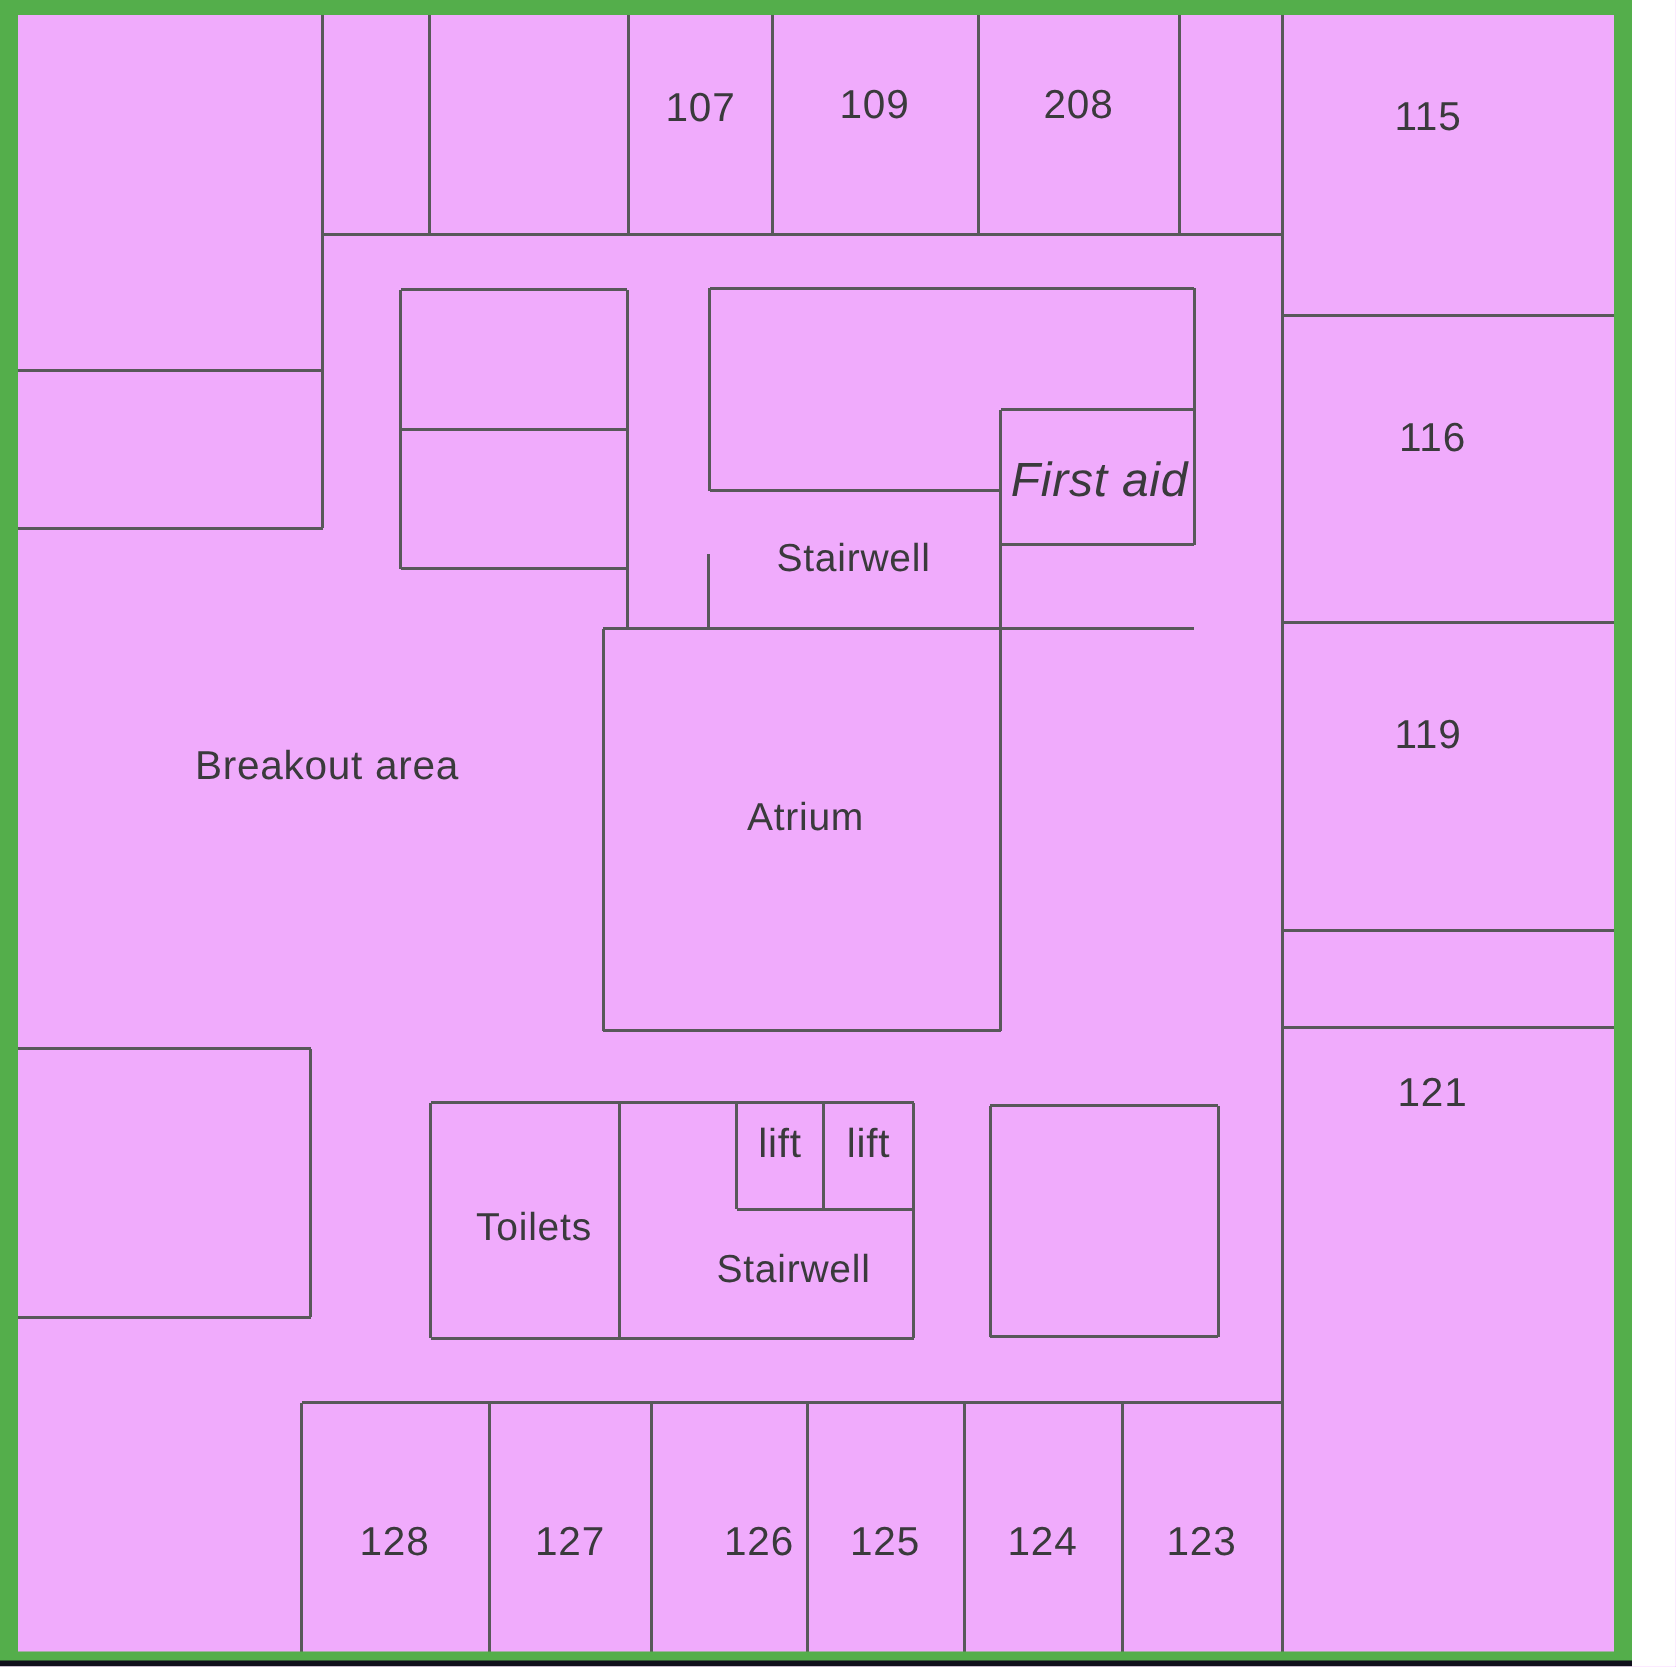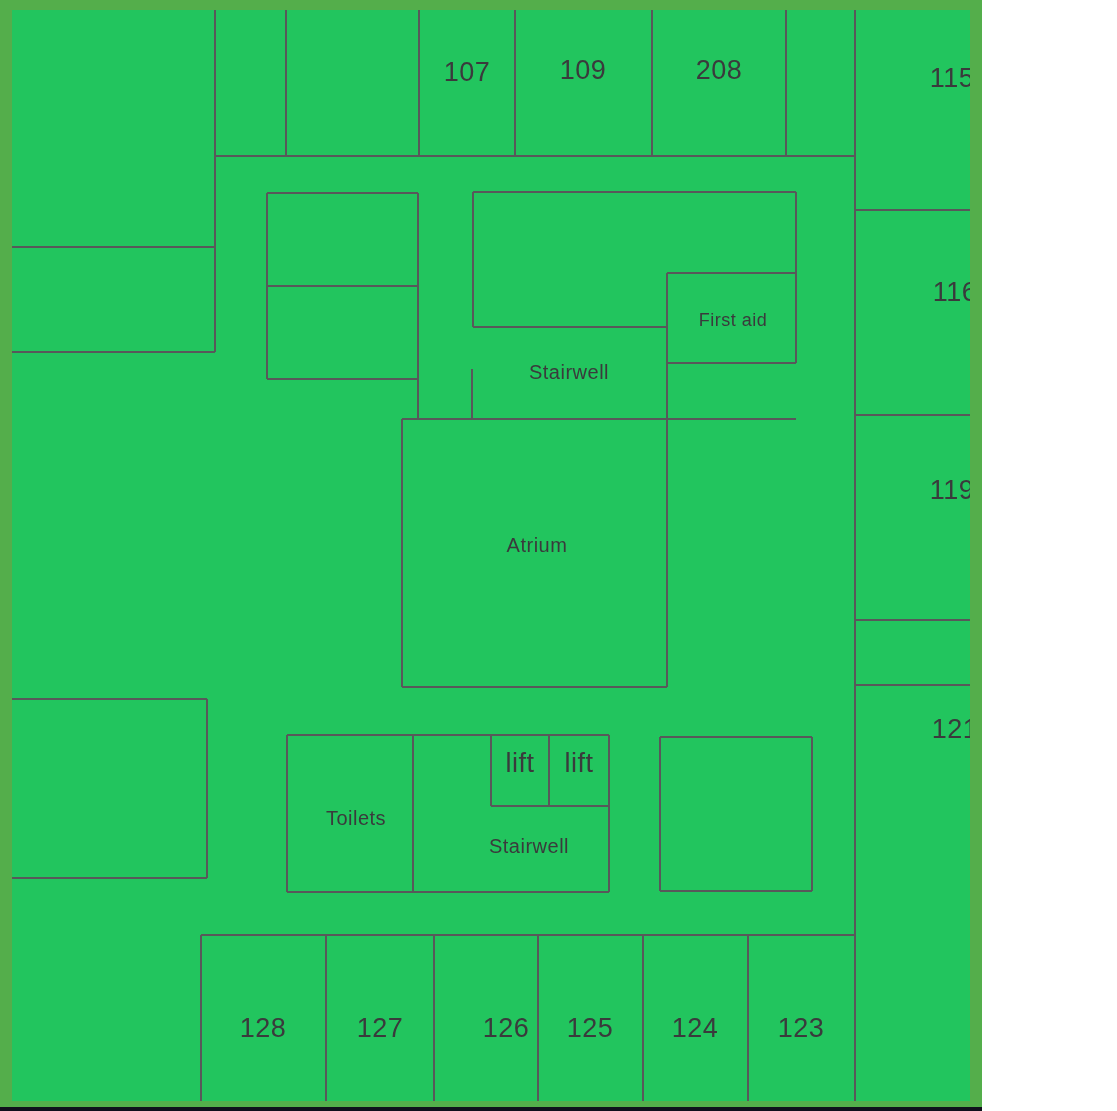--- a/index.html
+++ b/index.html
@@ -1,19 +1,19 @@
 <!DOCTYPE html>
 <html style="--frame-green: #54ae4b; --wall-gray: #58585a; --text-color: #3a3a3c; --footer-dark: #10101c;"><head>
 <meta charset="utf-8">
 <style>
   html,body{margin:0;padding:0;background:#ffffff;}
   .plan{
     position:relative;
-    width:982px;height:1111px;
-    background:#22c55e;
+    width:1088px;height:1111px;
+    background:#f0abfc;
     font-family:"Liberation Sans", sans-serif;
     overflow:hidden;
   }
   .frame{
     position:absolute;left:0;top:0;right:0;bottom:0;
     border-style:solid;
     border-color:var(--frame-green,#54ae4b);
     border-width:10px 12px 10px 12px;
     box-sizing:border-box;
     pointer-events:none;
@@ -25,22 +25,22 @@
   .walls{position:absolute;left:0;top:0;}
   .walls line{stroke:var(--wall-gray,#58585a);stroke-width:2;}
   .lbl{
     position:absolute;
     transform:translate(-50%,-50%);
     color:var(--text-color,#3a3a3c);
     white-space:nowrap;
     font-size:27px;
     letter-spacing:0.5px;
   }
-  .lbl.s26{font-size:20px;}
-  .lbl.s25{font-size:18px;}
+  .lbl.s26{font-size:26px;}
+  .lbl.s25{font-size:32px;font-style:italic;}
   .lbl.s23{font-size:27px;}
 </style>
 </head>
 <body>
 
 <div class="plan">
 
   <svg class="walls" width="1117" height="1111" viewBox="0 0 1117 1111" shape-rendering="crispEdges">
 
     <line x1="215" y1="10" x2="215" y2="352"></line>
@@ -119,20 +119,21 @@
   <span class="lbl" style="left:955px;top:292px">116</span>
   <span class="lbl" style="left:952px;top:490px">119</span>
   <span class="lbl" style="left:955px;top:729px">121</span>
   <span class="lbl" style="left:263px;top:1028px">128</span>
   <span class="lbl" style="left:380px;top:1028px">127</span>
   <span class="lbl" style="left:506px;top:1028px">126</span>
   <span class="lbl" style="left:590px;top:1028px">125</span>
   <span class="lbl" style="left:695px;top:1028px">124</span>
   <span class="lbl" style="left:801px;top:1028px">123</span>
 
+  <span class="lbl" style="left:218px;top:511px">Breakout area</span>
   <span class="lbl s26" style="left:569px;top:372px">Stairwell</span>
   <span class="lbl s25" style="left:733px;top:320px">First aid</span>
   <span class="lbl s26" style="left:537px;top:545px">Atrium</span>
   <span class="lbl s26" style="left:356px;top:818px">Toilets</span>
   <span class="lbl s23" style="left:520px;top:763px">lift</span>
   <span class="lbl s23" style="left:579px;top:763px">lift</span>
   <span class="lbl s26" style="left:529px;top:846px">Stairwell</span>
 
   <div class="frame"></div>
   <div class="bottom-strip"></div>

